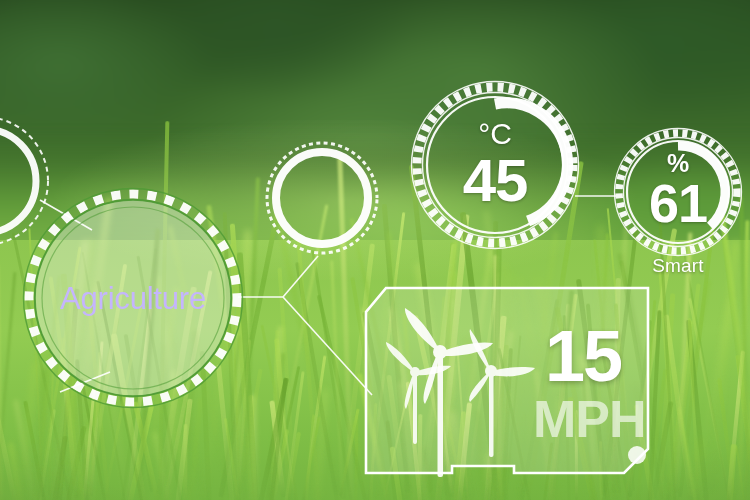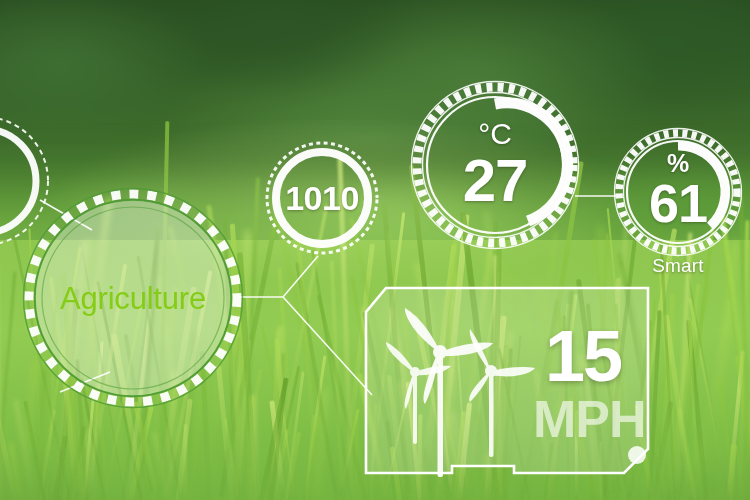--- a/index.html
+++ b/index.html
@@ -56,21 +56,21 @@
   }
 
   
   .sa-wrap{position:absolute;left:28px;top:193px;width:210px;height:210px;}
   .sa-text{
     position:absolute;left:0;top:0;width:210px;height:210px;
     display:flex;flex-direction:column;align-items:center;justify-content:center;
     line-height:1;
   }
   .sa-smart{font-size:46px;font-weight:bold;color:#14680f;letter-spacing:-.5px;margin-bottom:4px;}
-  .sa-agri{font-size:31px;font-weight:normal;color:#84cc16;letter-spacing:-.2px;}
+  .sa-agri{font-size:31px;font-weight:normal;color:#c4b5fd;letter-spacing:-.2px;}
 
   
   .mbar-text{
     position:absolute;left:265px;top:152px;width:114px;height:92px;
     display:flex;flex-direction:column;align-items:center;justify-content:center;
     color:#fff;line-height:1.02;text-shadow:0 1px 3px rgba(0,0,0,.3);
   }
   .mbar-unit{font-size:30px;font-weight:bold;letter-spacing:-.5px;}
   .mbar-val{font-size:34px;font-weight:bold;letter-spacing:-.5px;}
 
@@ -455,26 +455,25 @@
       </g>
     </svg>
 
     <div class="sa-wrap">
       <div class="sa-text">
         <div class="sa-agri">Agriculture</div>
       </div>
     </div>
 
     <div class="mbar-text">
-      <div class="mbar-val">1010</div>
     </div>
 
     <div class="temp-text">
       <div class="temp-unit">°C</div>
-      <div class="temp-val">27</div>
+      <div class="temp-val">45</div>
     </div>
 
     <div class="water-text">
       <div class="water-unit">%</div>
       <div class="water-val">61</div>
     </div>
     <div class="gauge-label" style="left:618px;top:255px;width:120px;">Smart</div>
 
     <div class="wind-val">15</div>
     <div class="wind-unit">MPH</div>

